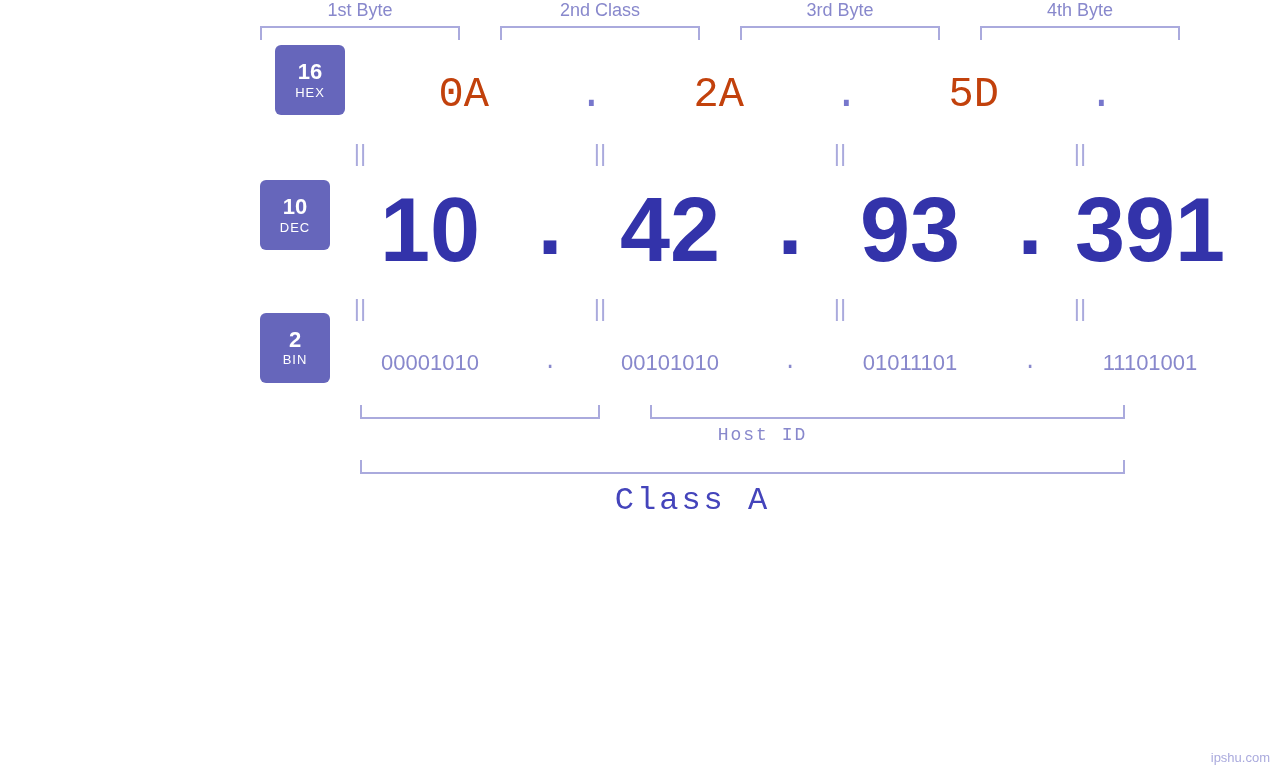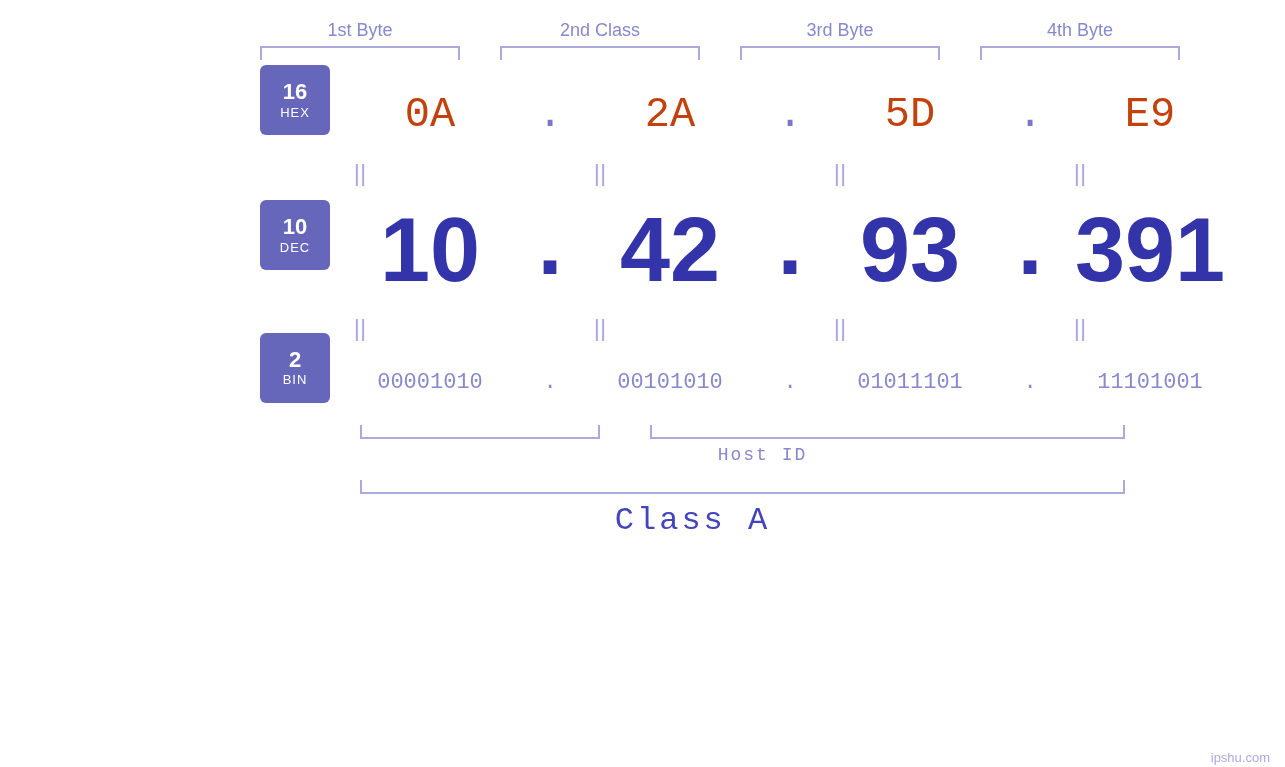--- a/index.html
+++ b/index.html
@@ -77,21 +77,21 @@
       color: #3333aa;
       font-size: 90px;
       font-weight: bold;
       font-family: Arial, sans-serif;
     }
 
     
     .bin-value {
       color: #8888cc;
       font-size: 22px;
-      font-family: Liberation Mono, monospace;
+      font-family: Liberation Sans, sans-serif;
     }
 
     .dot-hex {
       color: #7777cc;
       font-size: 42px;
     }
 
     .dot-dec {
       color: #3333aa;
       font-size: 90px;
@@ -175,21 +175,21 @@
       display: flex;
       justify-content: center;
     }
 
   </style>
 </head>
 <body>
 
 <div class="main-container">
 
-  <div style="display:flex; width:100%; padding-top:20px; padding-left:100px;">
+  <div style="display:flex; width:100%; padding-left:100px;">
     <div style="width:100px;"></div>
     <div style="flex:1; display:flex; justify-content:space-around;">
       <div class="byte-header">1st Byte</div>
       <div style="width:40px;"></div>
       <div class="byte-header">2nd Class</div>
       <div style="width:40px;"></div>
       <div class="byte-header">3rd Byte</div>
       <div style="width:40px;"></div>
       <div class="byte-header">4th Byte</div>
     </div>
@@ -227,23 +227,20 @@
         </div>
       <div class="sep-col">
           <span class="dot-hex">.</span>
         </div>
       <div class="val-col">
           <span class="hex-value">5D</span>
         </div>
       <div class="sep-col">
           <span class="dot-hex">.</span>
         </div>
-      <div class="val-col">
-          <span class="hex-value">E9</span>
-        </div>
     </div>
   </div>
 
   <div class="full-row" style="padding-left:100px; height:35px;">
     <div class="base-col"></div>
     <div class="values-row">
       <div class="val-col">
           <span class="equals-sign">||</span>
         </div>
       <div class="sep-col"></div>

